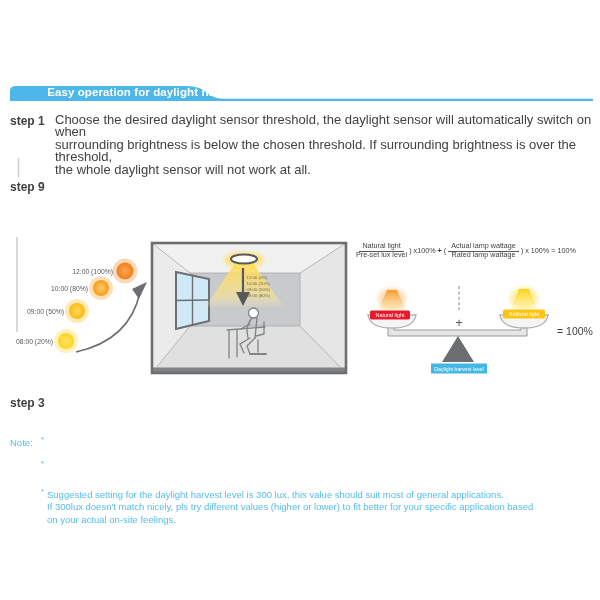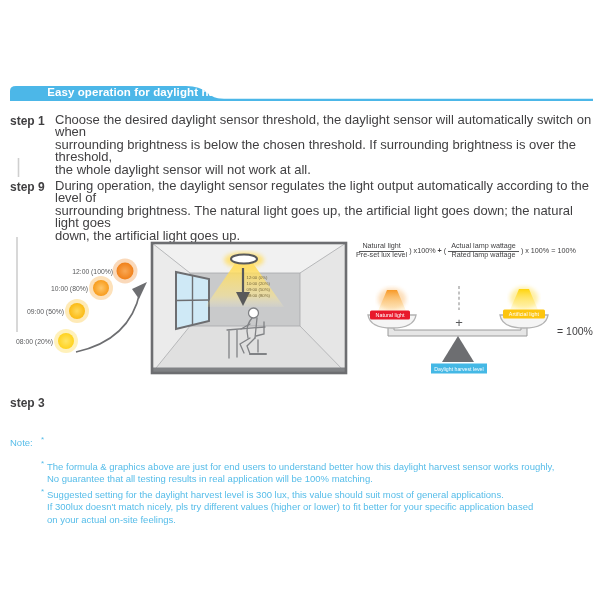--- a/index.html
+++ b/index.html
@@ -45,23 +45,20 @@
     </svg>
     <div class="header-title">Easy operation for daylight harvest</div>
   </div>
 
   <div class="step-label" style="top:114px">step 1</div>
   <div class="step-text" style="top:114px">Choose the desired daylight sensor threshold, the daylight sensor will automatically switch on when
 surrounding brightness is below the chosen threshold. If surrounding brightness is over the threshold,
 the whole daylight sensor will not work at all.</div>
 
   <div class="step-label" style="top:180px">step 9</div>
-  <div class="step-text" style="top:180px">During operation, the daylight sensor regulates the light output automatically according to the level of
-surrounding brightness. The natural light goes up, the artificial light goes down; the natural light goes
-down, the artificial light goes up.</div>
 
   <div class="step-label" style="top:396px">step 3</div>
 
   <svg class="diagram" width="600" height="240" viewBox="0 150 600 240">
     <defs>
       <radialGradient id="g08">
           <stop offset="0%" stop-color="#ffe566"></stop>
           <stop offset="100%" stop-color="#ffd21e"></stop>
         </radialGradient>
       <radialGradient id="g09">
@@ -225,22 +222,20 @@
     <span class="ftok">x 100% = 100%</span>
   </div>
 
   <div class="note-label">Note:</div>
 
   <div class="note-item" style="top:437px">
     <span class="ast">*</span>
   </div>
   <div class="note-item" style="top:461px">
     <span class="ast">*</span>
-    <span class="body">The formula &amp; graphics above are just for end users to understand better how this daylight harvest sensor works roughly,
-No guarantee that all testing results in real application will be 100% matching.</span>
   </div>
   <div class="note-item" style="top:489px">
     <span class="ast">*</span>
     <span class="body">Suggested setting for the daylight harvest level is 300 lux, this value should suit most of general applications.
 If 300lux doesn't match nicely, pls try different values (higher or lower) to fit better for your specific application based
 on your actual on-site feelings.</span>
   </div>
 
 </div>
 

